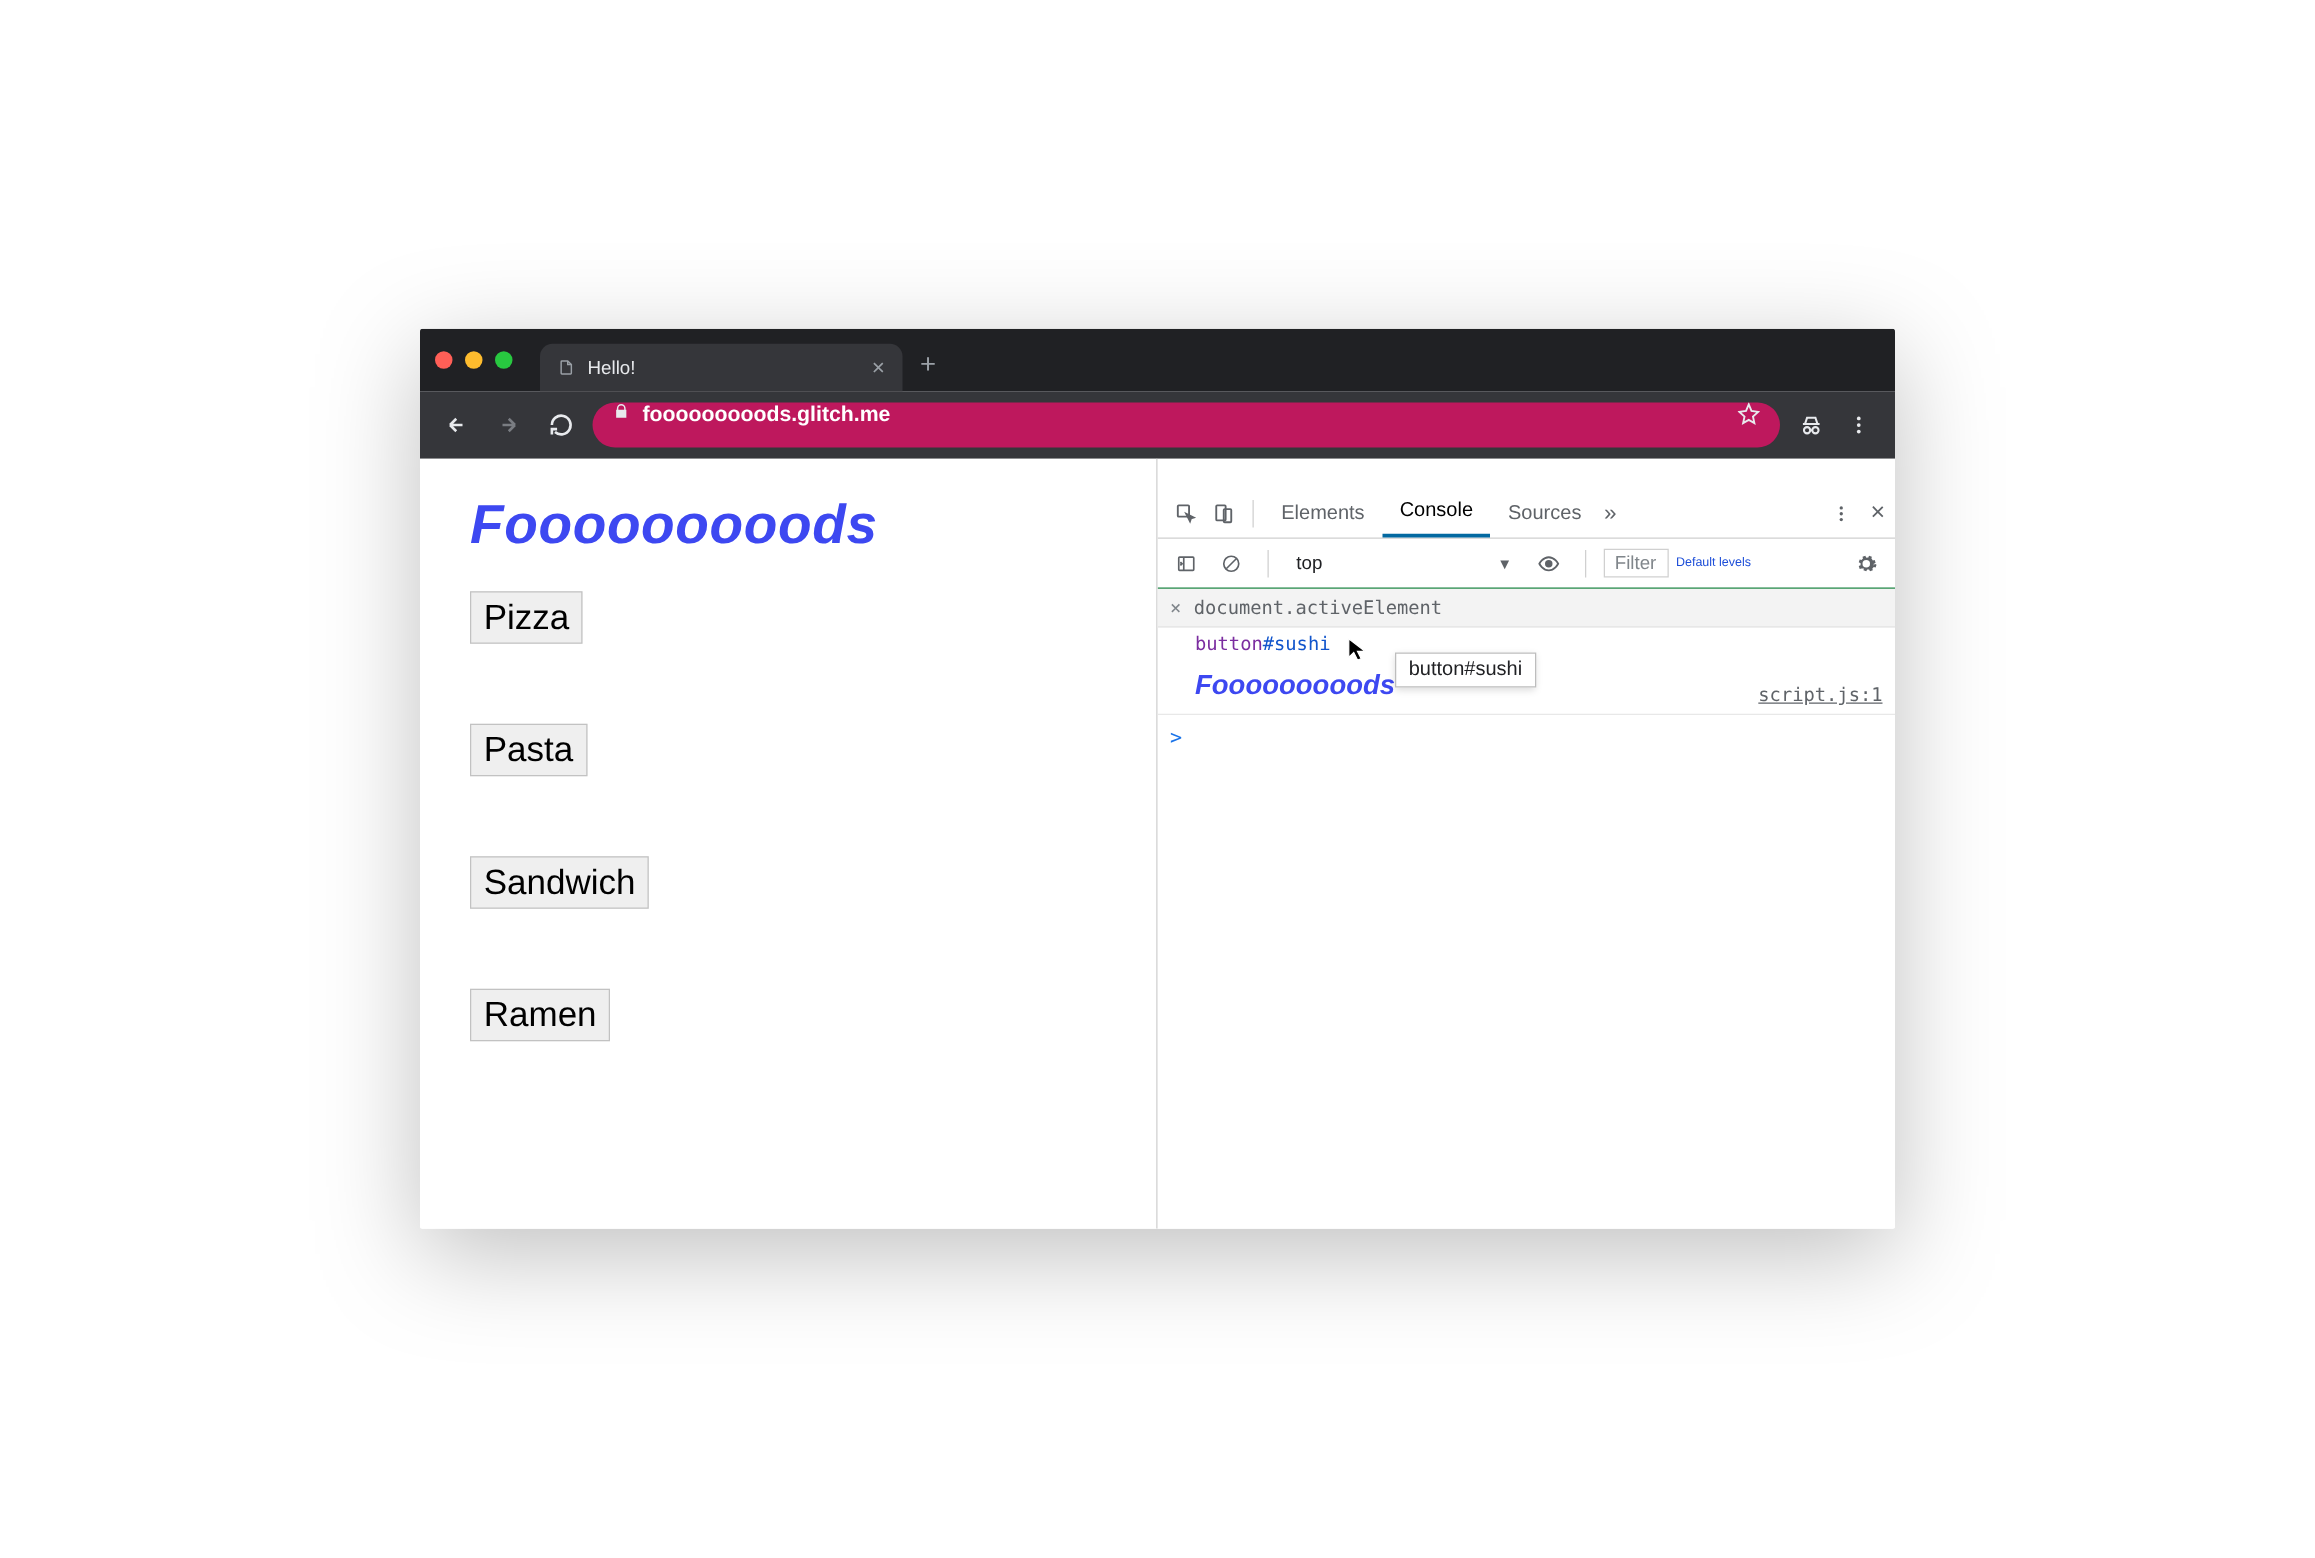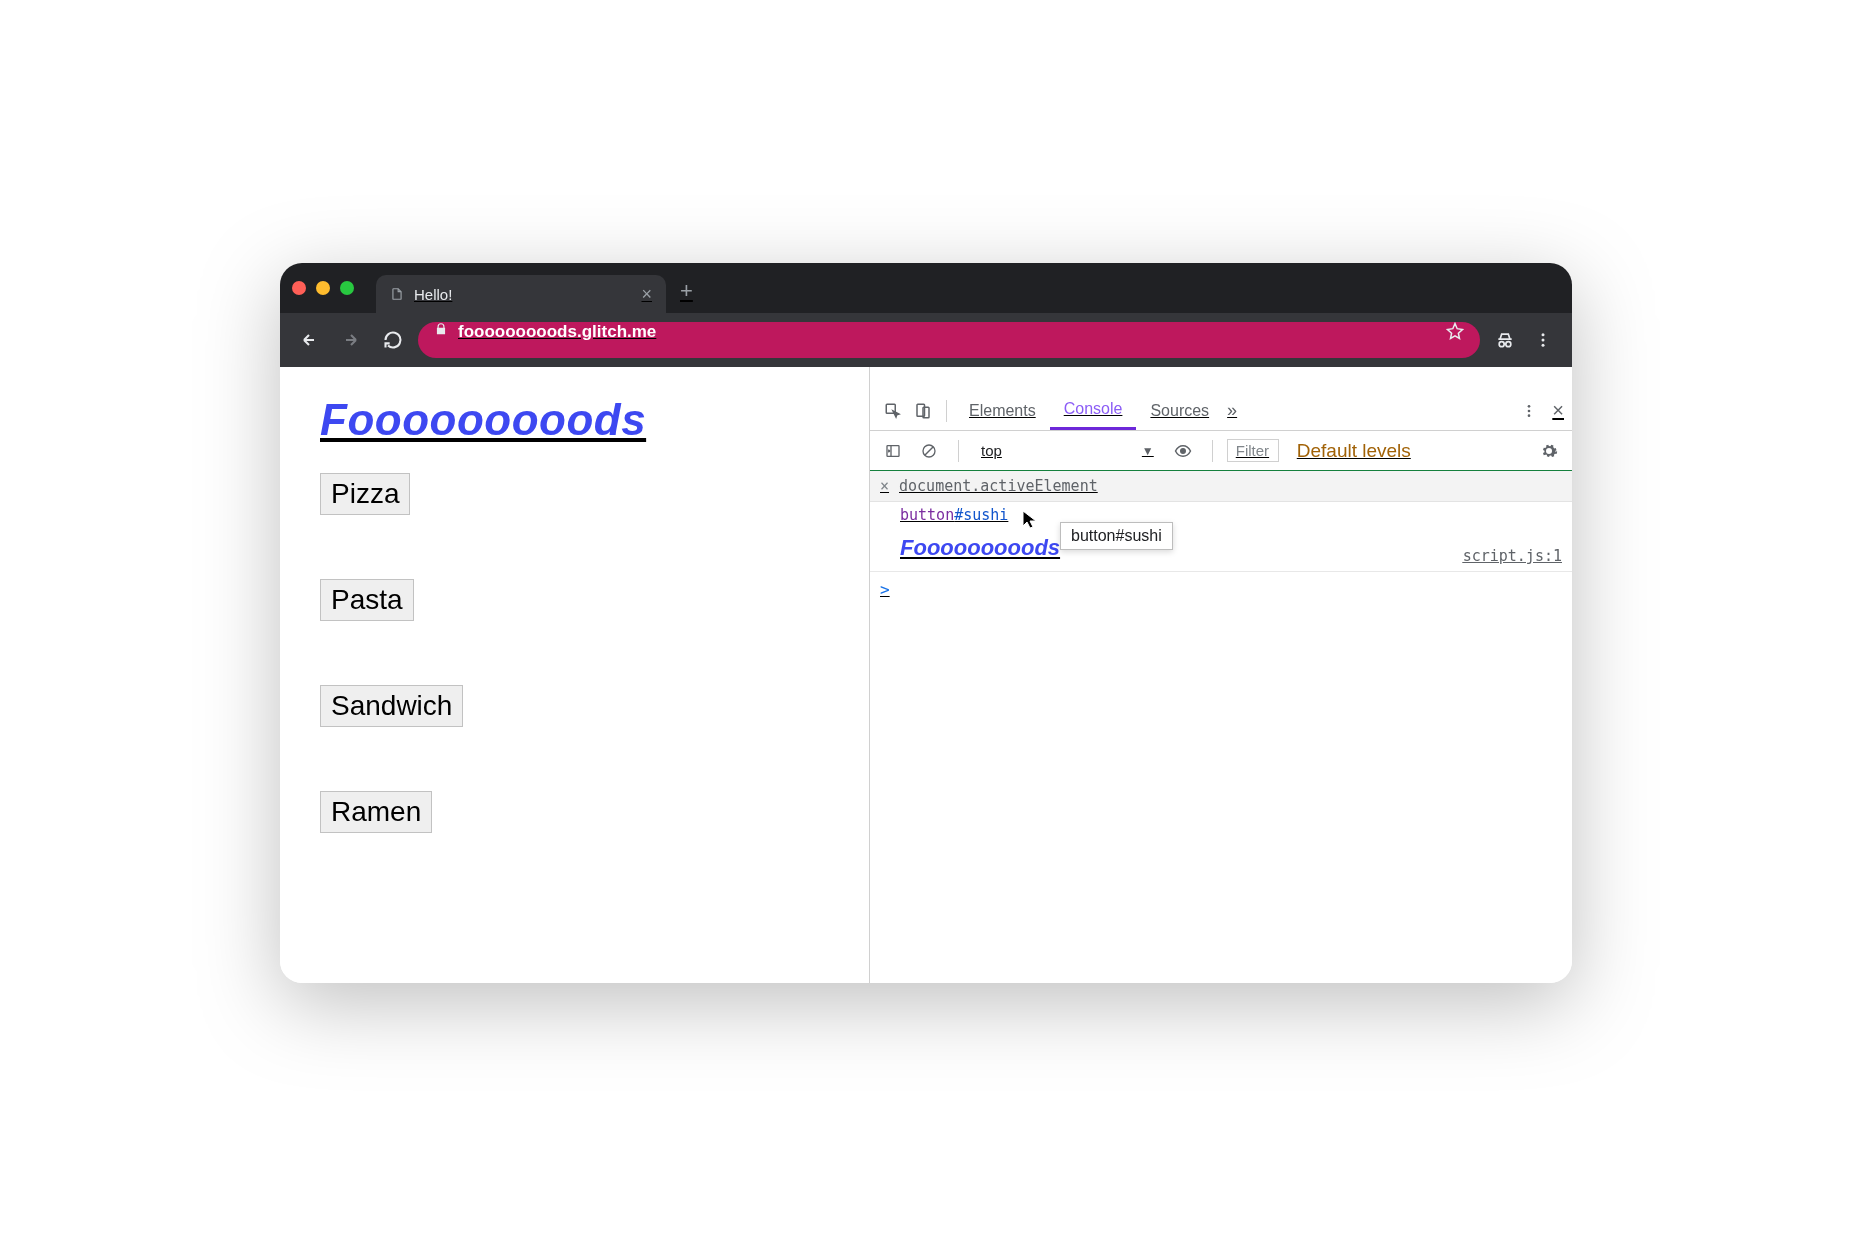--- a/index.html
+++ b/index.html
@@ -11,28 +11,27 @@
     display: flex;
     align-items: center;
     justify-content: center;
     min-height: 100vh;
   }
   .screenshot-wrap {
     padding: 40px;
     filter: drop-shadow(0 20px 40px rgba(0,0,0,.25));
   }
   .browser {
-    width: 1292px;
+    width: 1180px;
     height: 720px;
     background: #fff;
-    border-radius: 22px;
+    border-radius: 2px;
     overflow: hidden;
     display: flex;
     flex-direction: column;
-    text-decoration: underline;
   }
 
   
   .titlebar {
     background: #202124;
     height: 50px;
     display: flex;
     align-items: center;
     padding: 0 12px;
   }
@@ -205,22 +204,22 @@
   .dt-divider { width:1px; height:22px; background:#d0d0d0; margin:0 8px; }
   .dt-tab {
     padding: 0 14px;
     height: 100%;
     display: flex;
     align-items: center;
     color: #5f6368;
     font-size: 16px;
   }
   .dt-tab.active {
-    color: #8b5cf6;
-    border-bottom: 3px solid #6d28d9;
+    color: #000000;
+    border-bottom: 3px solid #0369a1;
     font-weight: 500;
   }
   .dt-more { margin-left: 4px; color:#5f6368; font-size:18px; }
   .dt-right { margin-left: auto; display: flex; gap: 8px; align-items:center; }
   .dt-close { color:#5f6368; font-size:20px; }
 
   .dt-console-toolbar {
     height: 40px;
     display: flex;
     align-items: center;
@@ -239,23 +238,23 @@
   .ctx-select .caret { color:#5f6368; font-size:12px; }
   .filter-box {
     border: 1px solid #d0d0d0;
     padding: 2px 8px;
     font-size: 15px;
     color: #80868b;
     width: 52px;
     text-align: left;
   }
   .levels {
-    font-size: 19px;
-    color: #a16207;
-    margin-left: 12px;
+    font-size: 10px;
+    color: #1d4ed8;
+    margin-left: 0;
   }
   .gear { margin-left: auto; color:#5f6368; }
 
   .dt-console-body {
     flex: 1;
     font-family: Menlo, Consolas, monospace;
     font-size: 15px;
     position: relative;
     overflow: hidden;
   }

